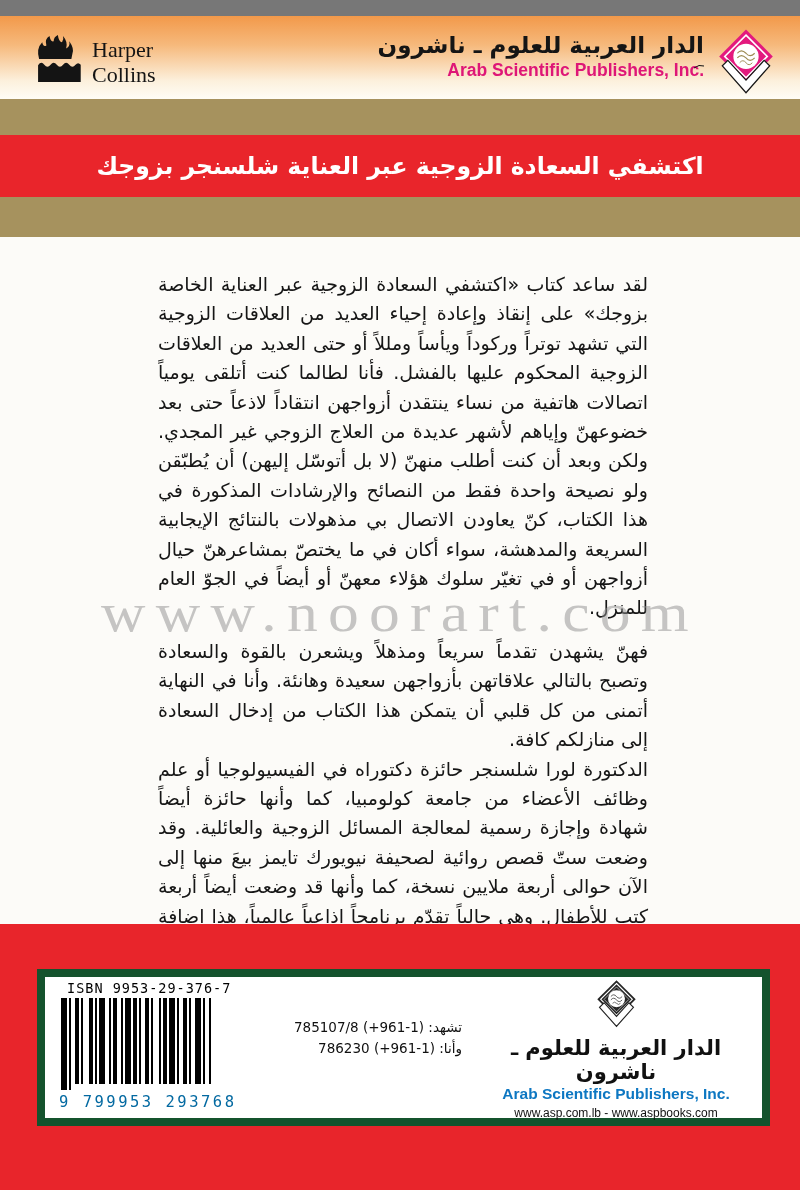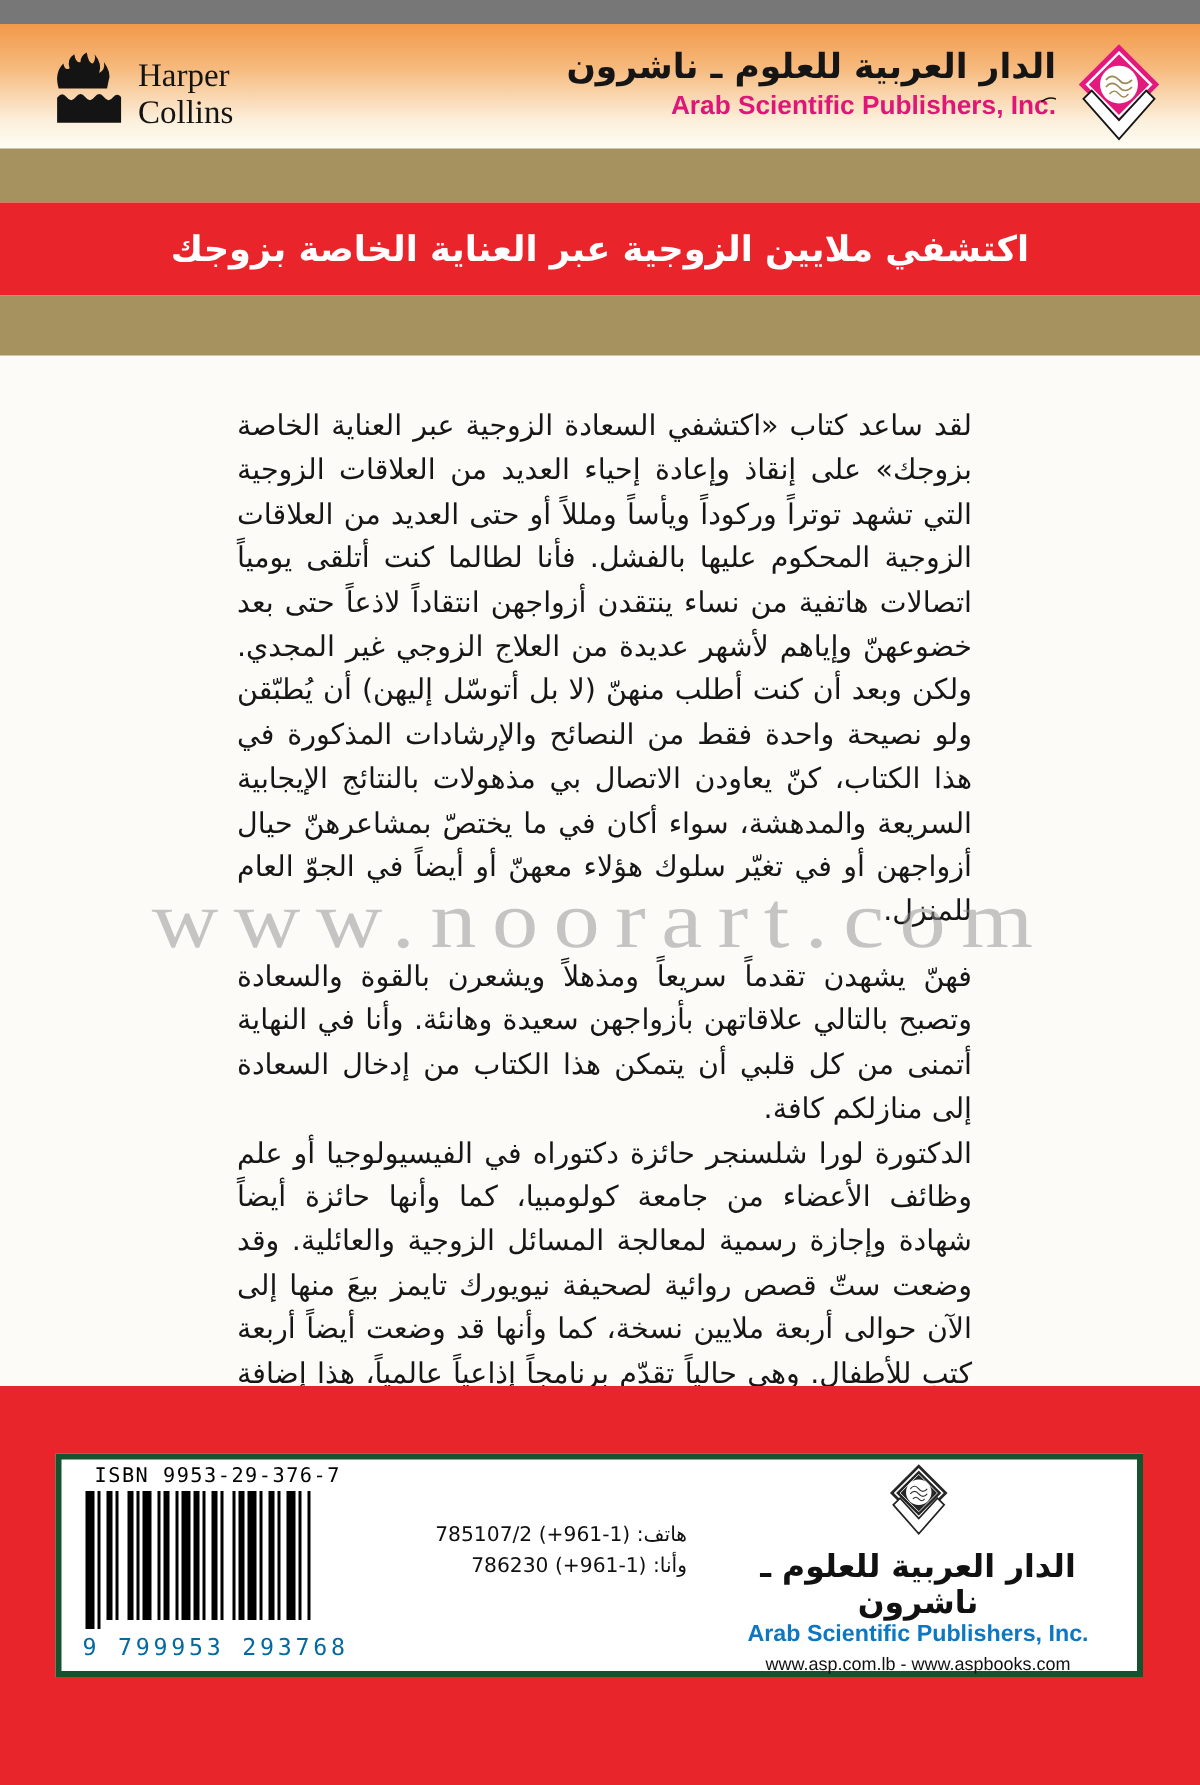--- a/index.html
+++ b/index.html
@@ -34,21 +34,21 @@
   .attribution{margin-top:15px;direction:ltr;text-align:left;color:#e32a2d;
      font-size:16.5px;font-weight:bold;}
   .bio{margin-top:27px;}
 
   .watermark{left:0;top:566px;width:800px;text-align:center;white-space:nowrap;
      font-family:"Liberation Serif",serif;font-size:54px;letter-spacing:9px;
      color:#8f8f8f;opacity:.5;transform:scaleX(1.14);transform-origin:center;pointer-events:none;}
 
   
   .footer{left:0;top:908px;width:800px;height:282px;background:#e8252b;}
-  .panel{position:absolute;left:37px;top:45px;width:717px;height:141px;background:#fff;border:4px solid #14532d;}
+  .panel{position:absolute;left:37px;top:45px;width:717px;height:141px;background:#fff;border:8px solid #14532d;}
 
   .bc{position:absolute;left:14px;top:3px;width:210px;}
   .bc .isbn{font-family:"DejaVu Sans Mono",monospace;font-size:13.5px;letter-spacing:1px;color:#000;margin-left:8px;}
   .bc .bars{margin-top:2px;height:92px;width:196px;}
   .bc .digits{font-family:"DejaVu Sans Mono",monospace;font-size:15.5px;letter-spacing:2.5px;color:#0369a1;margin-top:-1px;}
 
   .addr{position:absolute;right:300px;top:40px;direction:rtl;text-align:right;
         font-size:13.5px;line-height:20.5px;color:#101010;white-space:nowrap;}
   .ltr{direction:ltr;unicode-bidi:embed;}
 
@@ -85,21 +85,21 @@
       <circle cx="38" cy="36" r="16" fill="#fff"></circle>
       <path d="M27 32 q5 -6 11 0 q5 6 11 0" fill="none" stroke="#9c8a52" stroke-width="1.4"></path>
       <path d="M27 38 q5 -6 11 0 q5 6 11 0" fill="none" stroke="#9c8a52" stroke-width="1.4"></path>
       <path d="M30 44 q4 -5 8 0 q4 5 8 0" fill="none" stroke="#9c8a52" stroke-width="1.2"></path>
       <path d="M8 48 L38 82 L68 48 L61 41 L38 66 L15 41 Z" fill="#fff" stroke="#161616" stroke-width="1.6"></path>
     </svg>
   </div>
 
   <div class="abs band1"></div>
   <div class="abs titleband">
-    <span>اكتشفي ملايين الزوجية عبر العناية الخاصة بزوجك</span>
+    <span>اكتشفي السعادة الزوجية عبر العناية شلسنجر بزوجك</span>
   </div>
   <div class="abs band2"></div>
 
   <div class="abs bodytext">
     <p class="p1">لقد ساعد كتاب «اكتشفي السعادة الزوجية عبر العناية الخاصة بزوجك» على إنقاذ وإعادة إحياء العديد من العلاقات الزوجية التي تشهد توتراً وركوداً ويأساً ومللاً أو حتى العديد من العلاقات الزوجية المحكوم عليها بالفشل. فأنا لطالما كنت أتلقى يومياً اتصالات هاتفية من نساء ينتقدن أزواجهن انتقاداً لاذعاً حتى بعد خضوعهنّ وإياهم لأشهر عديدة من العلاج الزوجي غير المجدي. ولكن وبعد أن كنت أطلب منهنّ (لا بل أتوسّل إليهن) أن يُطبّقن ولو نصيحة واحدة فقط من النصائح والإرشادات المذكورة في هذا الكتاب، كنّ يعاودن الاتصال بي مذهولات بالنتائج الإيجابية السريعة والمدهشة، سواء أكان في ما يختصّ بمشاعرهنّ حيال أزواجهن أو في تغيّر سلوك هؤلاء معهنّ أو أيضاً في الجوّ العام للمنزل.</p>
     <p class="p2">فهنّ يشهدن تقدماً سريعاً ومذهلاً ويشعرن بالقوة والسعادة وتصبح بالتالي علاقاتهن بأزواجهن سعيدة وهانئة. وأنا في النهاية أتمنى من كل قلبي أن يتمكن هذا الكتاب من إدخال السعادة إلى منازلكم كافة.</p>
     <p class="bio">الدكتورة لورا شلسنجر حائزة دكتوراه في الفيسيولوجيا أو علم وظائف الأعضاء من جامعة كولومبيا، كما وأنها حائزة أيضاً شهادة وإجازة رسمية لمعالجة المسائل الزوجية والعائلية. وقد وضعت ستّ قصص روائية لصحيفة نيويورك تايمز بيعَ منها إلى الآن حوالى أربعة ملايين نسخة، كما وأنها قد وضعت أيضاً أربعة كتب للأطفال. وهي حالياً تقدّم برنامجاً إذاعياً عالمياً، هذا إضافة إلى كونها مولعة بالإبحار وركوب الدراجات. وهي تعيش حالياً مع زوجها وابنها في جنوبي كاليفورنيا.</p>
   </div>
 
   <div class="abs watermark">www.noorart.com</div>
@@ -133,22 +133,22 @@
             <rect x="130" y="0" width="2" height="86" fill="#000"></rect>
             <rect x="136" y="0" width="6" height="86" fill="#000"></rect>
             <rect x="144" y="0" width="2" height="86" fill="#000"></rect>
             <rect x="150" y="0" width="2" height="86" fill="#000"></rect>
           </svg>
         <div class="digits">9 799953 293768</div>
       </div>
 
       <div class="addr">
         <div>
-          <span>هاتف:</span>
-          <span class="ltr">785107/2 (+961-1)</span>
+          <span>تشهد:</span>
+          <span class="ltr">785107/8 (+961-1)</span>
         </div>
         <div>
           <span>وأنا:</span>
           <span class="ltr">786230 (+961-1)</span>
         </div>
       </div>
 
       <div class="pubblock">
         <svg viewBox="0 0 76 92" width="43" height="52">
           <path d="M38 2 L72 36 L38 70 L4 36 Z" fill="#262626"></path>

